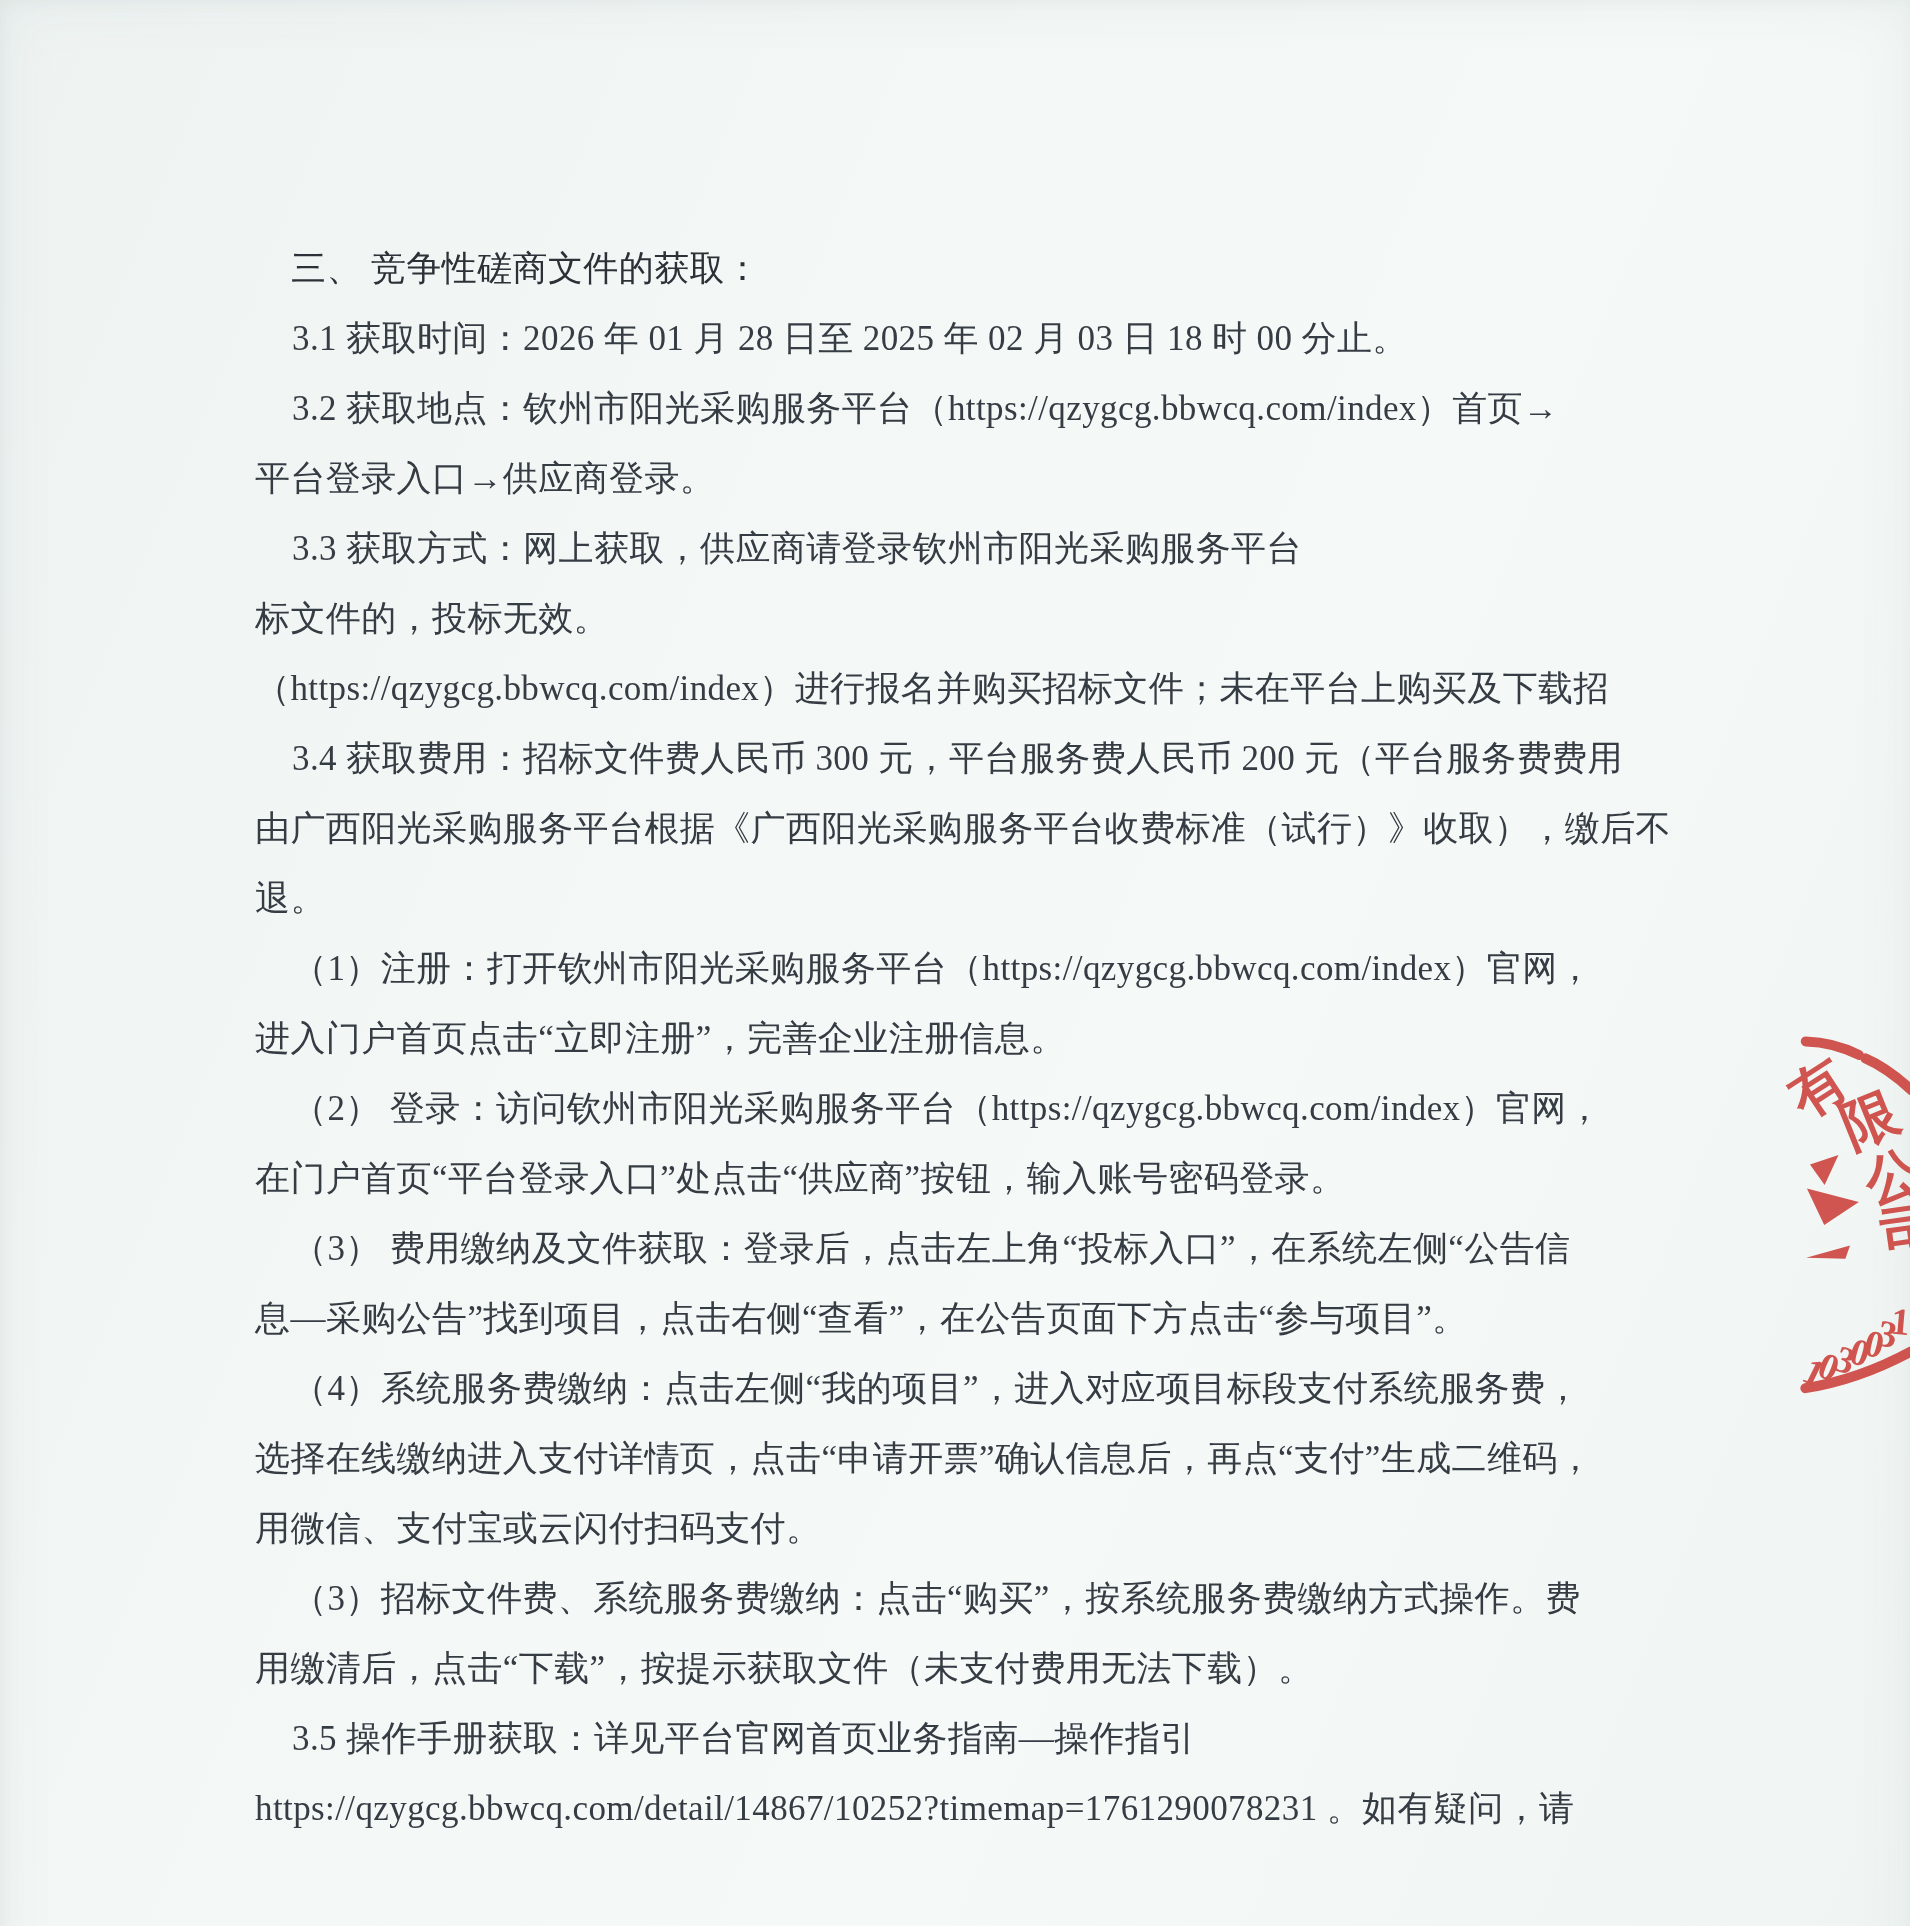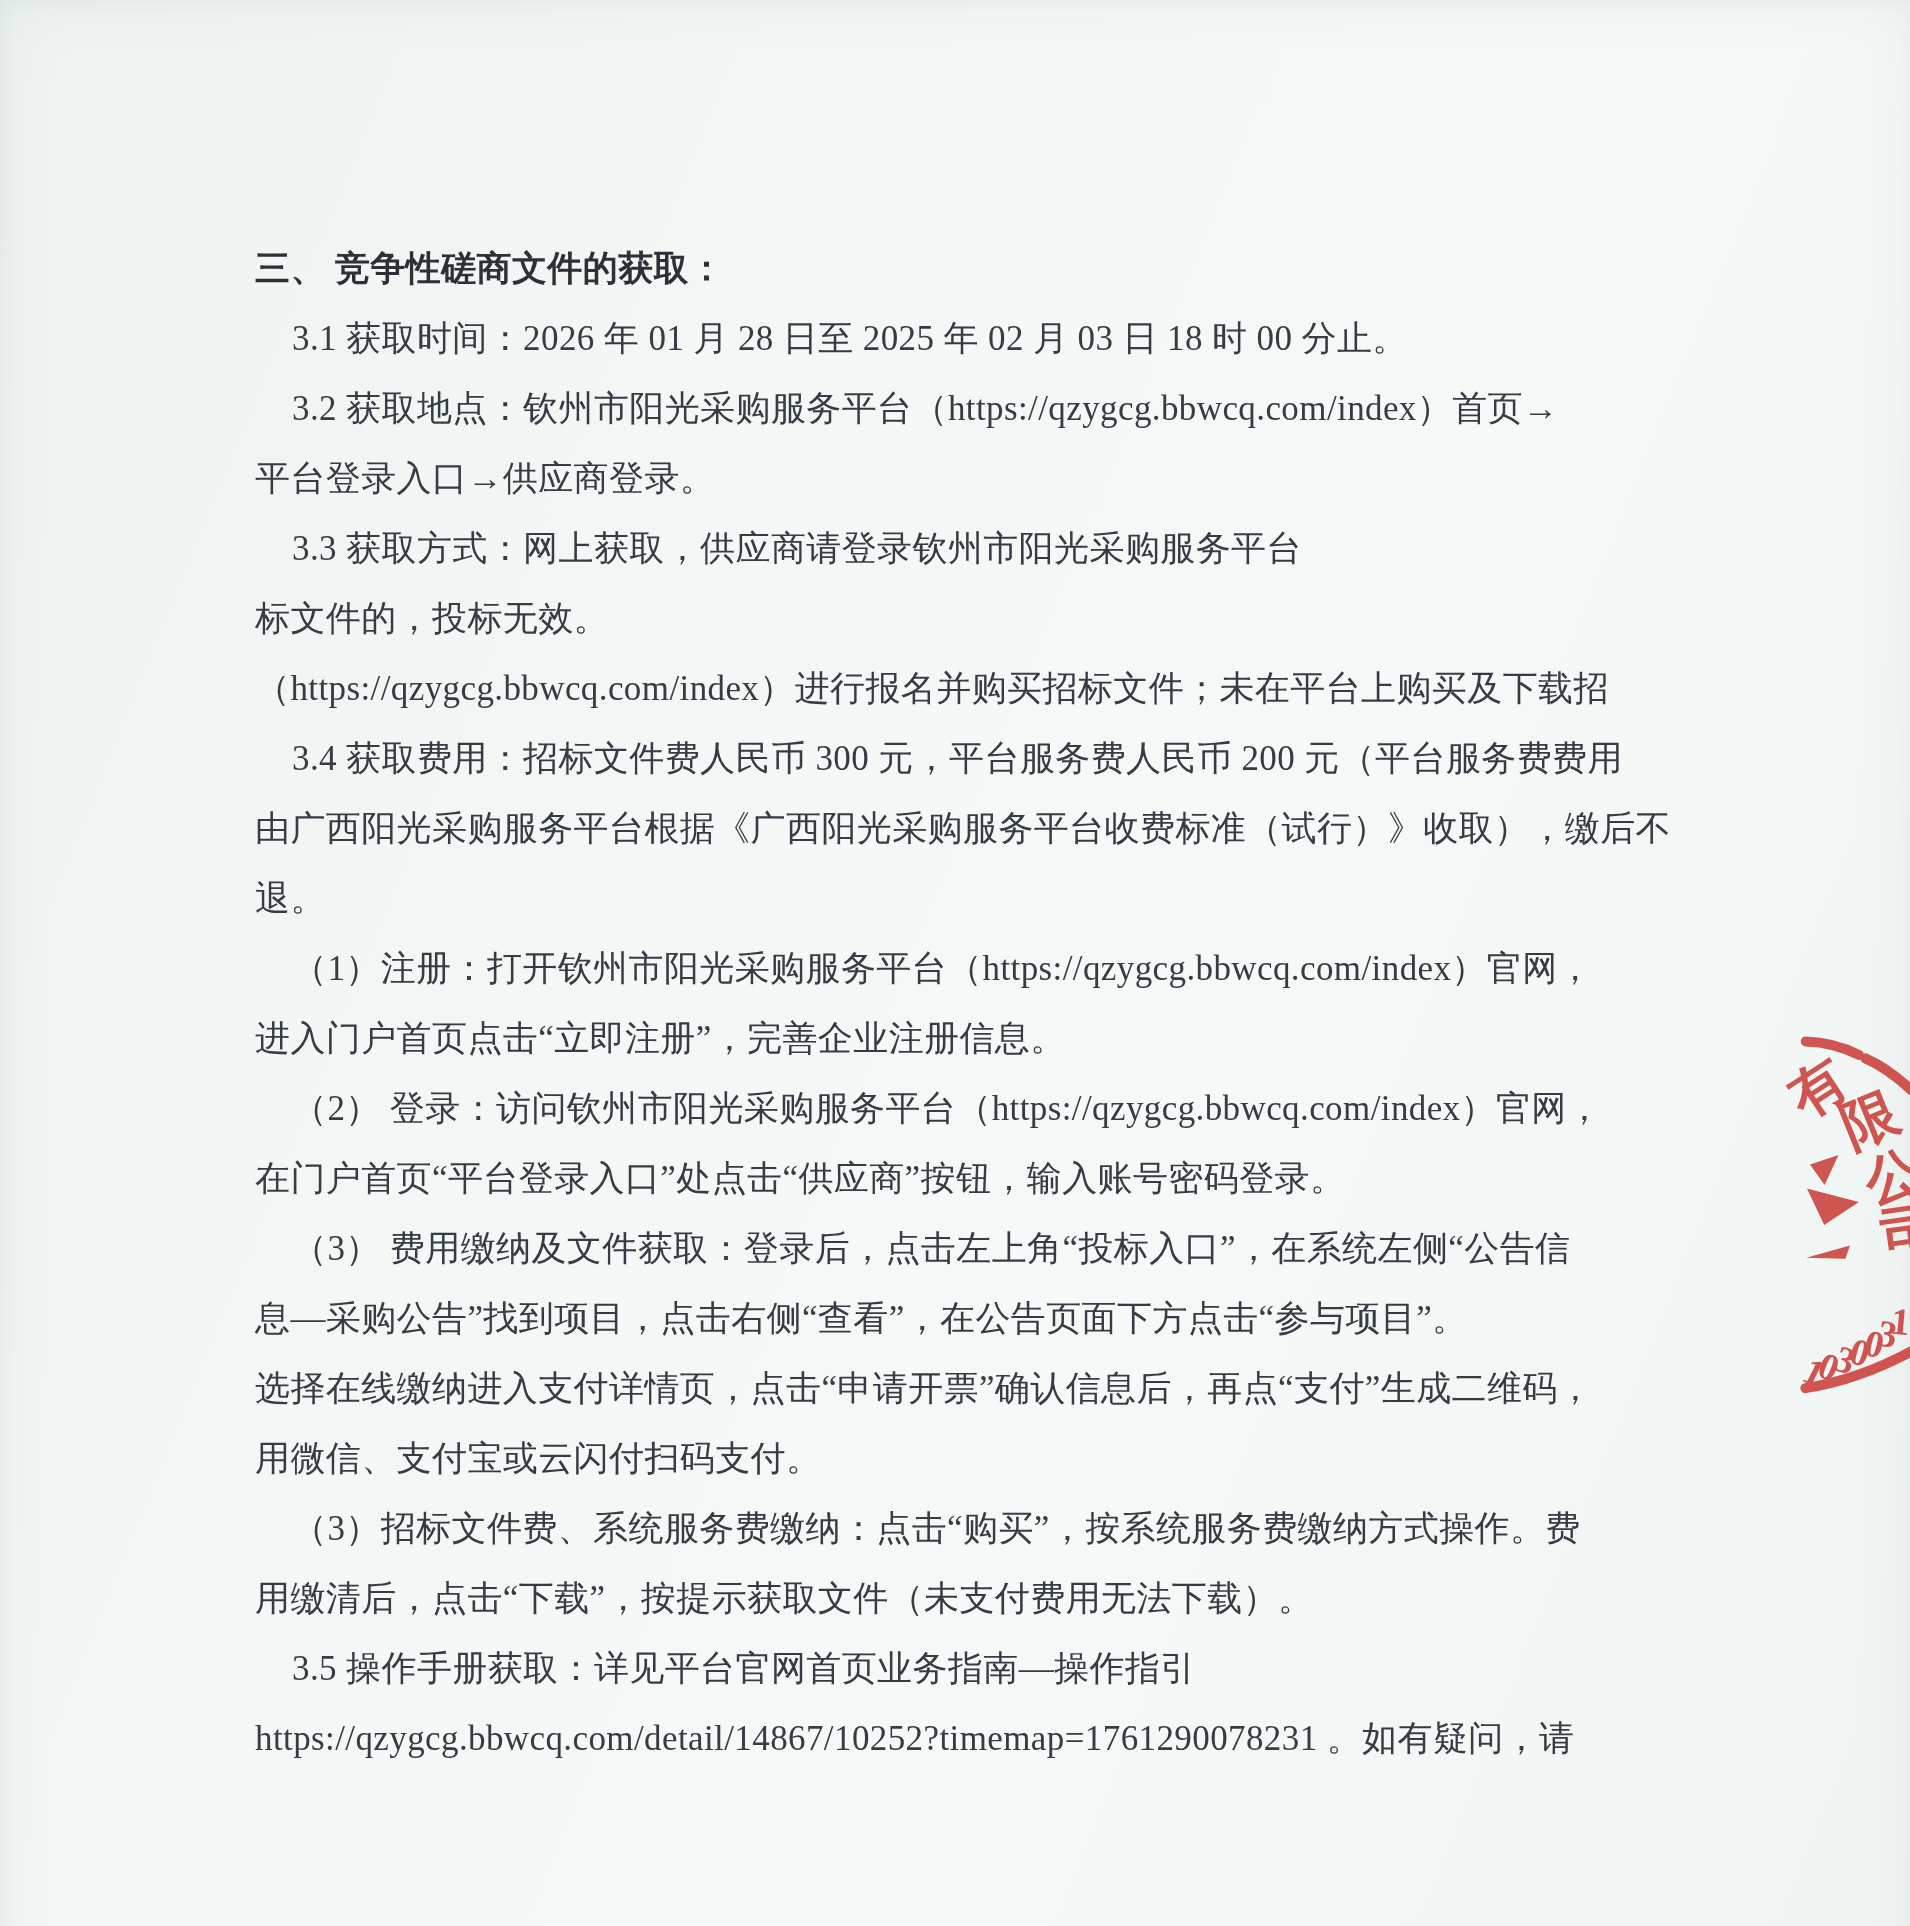--- a/index.html
+++ b/index.html
@@ -14,21 +14,21 @@
   .page::before{
     content:"";position:absolute;inset:0;pointer-events:none;
     box-shadow:inset 0 0 62px rgba(90,110,105,.07), inset 1.5px 1.5px 15.4px rgba(80,95,92,.05);
   }
   .doc{
     position:absolute;left:255px;top:234px;width:1425px;
     font-size:35px;line-height:70px;letter-spacing:0.4px;
   }
   .ln{height:70px;white-space:pre;overflow:visible;}
   .ind{text-indent:37px;}
-  .bold{font-weight:700;color:#2c3137;}
+  .bold{font-weight:400;color:#2c3137;margin-left:36px;}
   .stamp{position:absolute;left:1749px;top:971px;width:162px;height:508px;opacity:.86;}
   .stamp .ink{fill:none;stroke:#cb3a34;stroke-width:26;stroke-linecap:round;}
   .stamp text{fill:#cb3a34;font-family:"Liberation Serif","DejaVu Serif",serif;font-weight:700;}
   .stamp .ch{font-size:145px;}
   .stamp .dg{font-size:98px;}
   .stamp .frag{fill:#cb3a34;}
 </style>
 </head>
 <body>
 
@@ -44,20 +44,21 @@
     <div class="ln">（https://qzygcg.bbwcq.com/index）进行报名并购买招标文件；未在平台上购买及下载招</div>
     <div class="ln ind">3.4 获取费用：招标文件费人民币 300 元，平台服务费人民币 200 元（平台服务费费用</div>
     <div class="ln">由广西阳光采购服务平台根据《广西阳光采购服务平台收费标准（试行）》收取），缴后不</div>
     <div class="ln">退。</div>
     <div class="ln ind">（1）注册：打开钦州市阳光采购服务平台（https://qzygcg.bbwcq.com/index）官网，</div>
     <div class="ln">进入门户首页点击“立即注册”，完善企业注册信息。</div>
     <div class="ln ind">（2） 登录：访问钦州市阳光采购服务平台（https://qzygcg.bbwcq.com/index）官网，</div>
     <div class="ln">在门户首页“平台登录入口”处点击“供应商”按钮，输入账号密码登录。</div>
     <div class="ln ind">（3） 费用缴纳及文件获取：登录后，点击左上角“投标入口”，在系统左侧“公告信</div>
     <div class="ln">息—采购公告”找到项目，点击右侧“查看”，在公告页面下方点击“参与项目”。</div>
+    <div class="ln ind">（4）系统服务费缴纳：点击左侧“我的项目”，进入对应项目标段支付系统服务费，</div>
     <div class="ln">选择在线缴纳进入支付详情页，点击“申请开票”确认信息后，再点“支付”生成二维码，</div>
     <div class="ln">用微信、支付宝或云闪付扫码支付。</div>
     <div class="ln ind">（3）招标文件费、系统服务费缴纳：点击“购买”，按系统服务费缴纳方式操作。费</div>
     <div class="ln">用缴清后，点击“下载”，按提示获取文件（未支付费用无法下载）。</div>
     <div class="ln ind">3.5 操作手册获取：详见平台官网首页业务指南—操作指引</div>
     <div class="ln">https://qzygcg.bbwcq.com/detail/14867/10252?timemap=1761290078231 。如有疑问，请</div>
 
   </div>
 
   <svg class="stamp" viewBox="0 0 420 1320" xmlns="http://www.w3.org/2000/svg">

